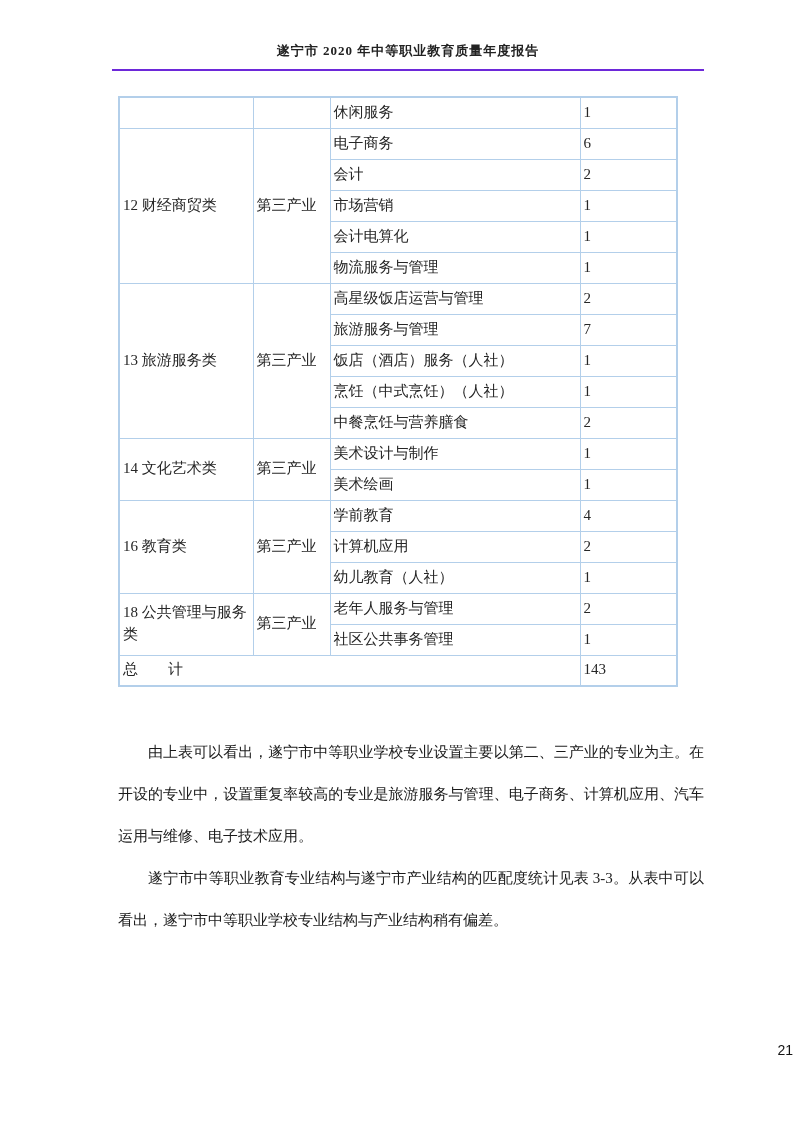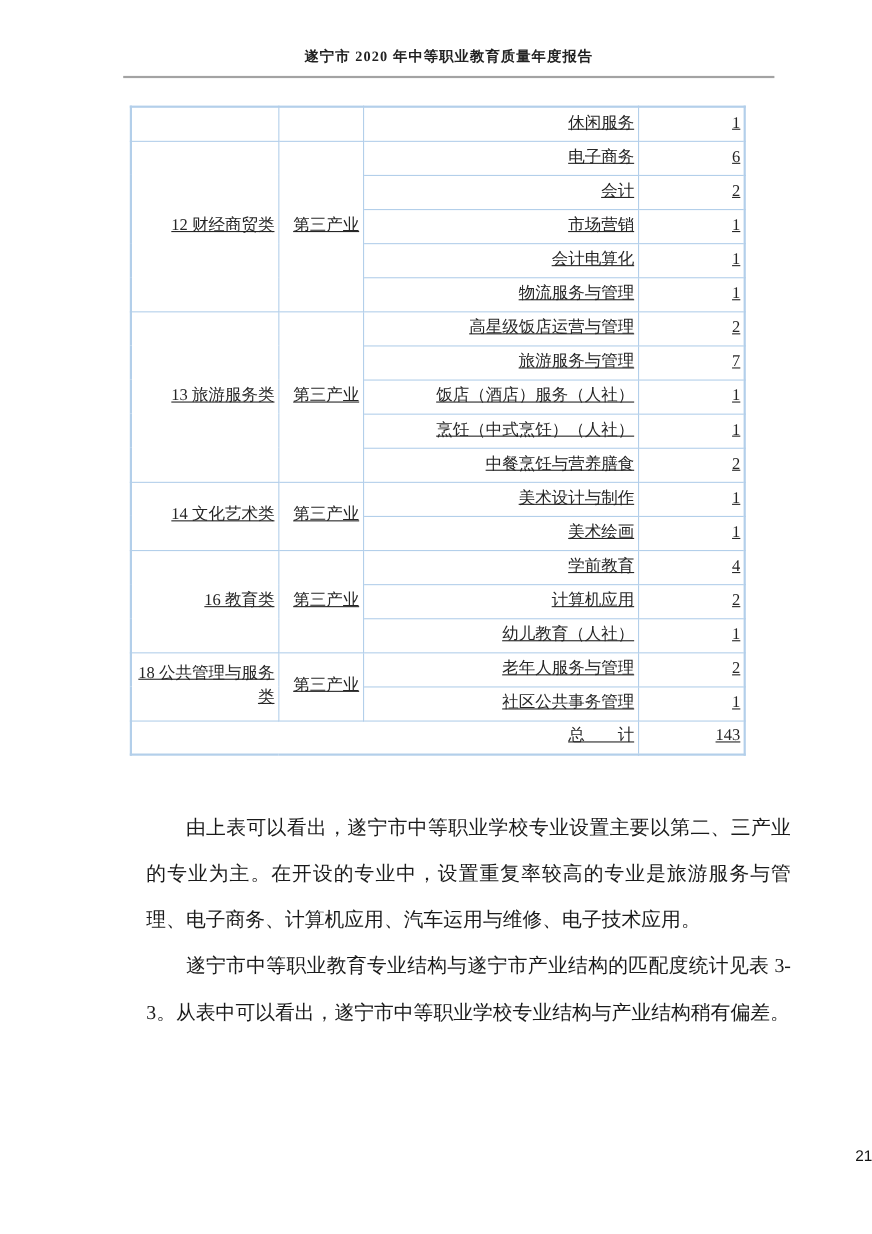--- a/index.html
+++ b/index.html
@@ -5,39 +5,39 @@
   * { margin:0; padding:0; box-sizing:border-box; }
   html,body { background:#ffffff; }
   .page {
     position:relative; width:793px; height:1122px; margin:0 auto;
     background:#ffffff; overflow:hidden;
     font-family:"Liberation Serif","DejaVu Serif",serif; color:#1d1d1d;
   }
   .doc-header {
     position:absolute; top:42px; left:112px; width:592px;
     text-align:center; font-size:13px; font-weight:bold; color:#222;
-    padding-bottom:9px; border-bottom:2px solid #a3a3a3;
+    padding-bottom:9px; border-bottom:2px solid #6d28d9;
     letter-spacing:1px;
   }
   table.majors {
     position:absolute; top:96px; left:118px; width:558px;
     border-collapse:collapse; table-layout:fixed;
     font-size:15px; color:#262626;
     border:2px solid #b3cfea;
   }
   table.majors td {
     border:1px solid #b3cfea;
-    height:31px; text-align:right; vertical-align:middle;
-    padding:1px 3px; line-height:1.45;text-decoration:underline;
+    height:31px; text-align:left; vertical-align:middle;
+    padding:1px 3px; line-height:1.45;
   }
   table.majors .count-cell { font-family:"Liberation Serif","DejaVu Serif",serif; }
   .total-row td { height:30px; }
   .body-text {
-    position:absolute; top:731px; left:133px; width:586px;
-    font-size:18px; line-height:42px; text-align:justify;
+    position:absolute; top:731px; left:118px; width:586px;
+    font-size:15px; line-height:42px; text-align:justify;
     color:#1a1a1a;
   }
   .body-text p { text-indent:2em; margin:0; }
   .page-number {
     position:absolute; top:1042px; left:0; width:793px;
     text-align:right; font-size:14px; color:#141414;
     font-family:"Liberation Sans","DejaVu Sans",sans-serif;
   }
 </style>
 </head>

